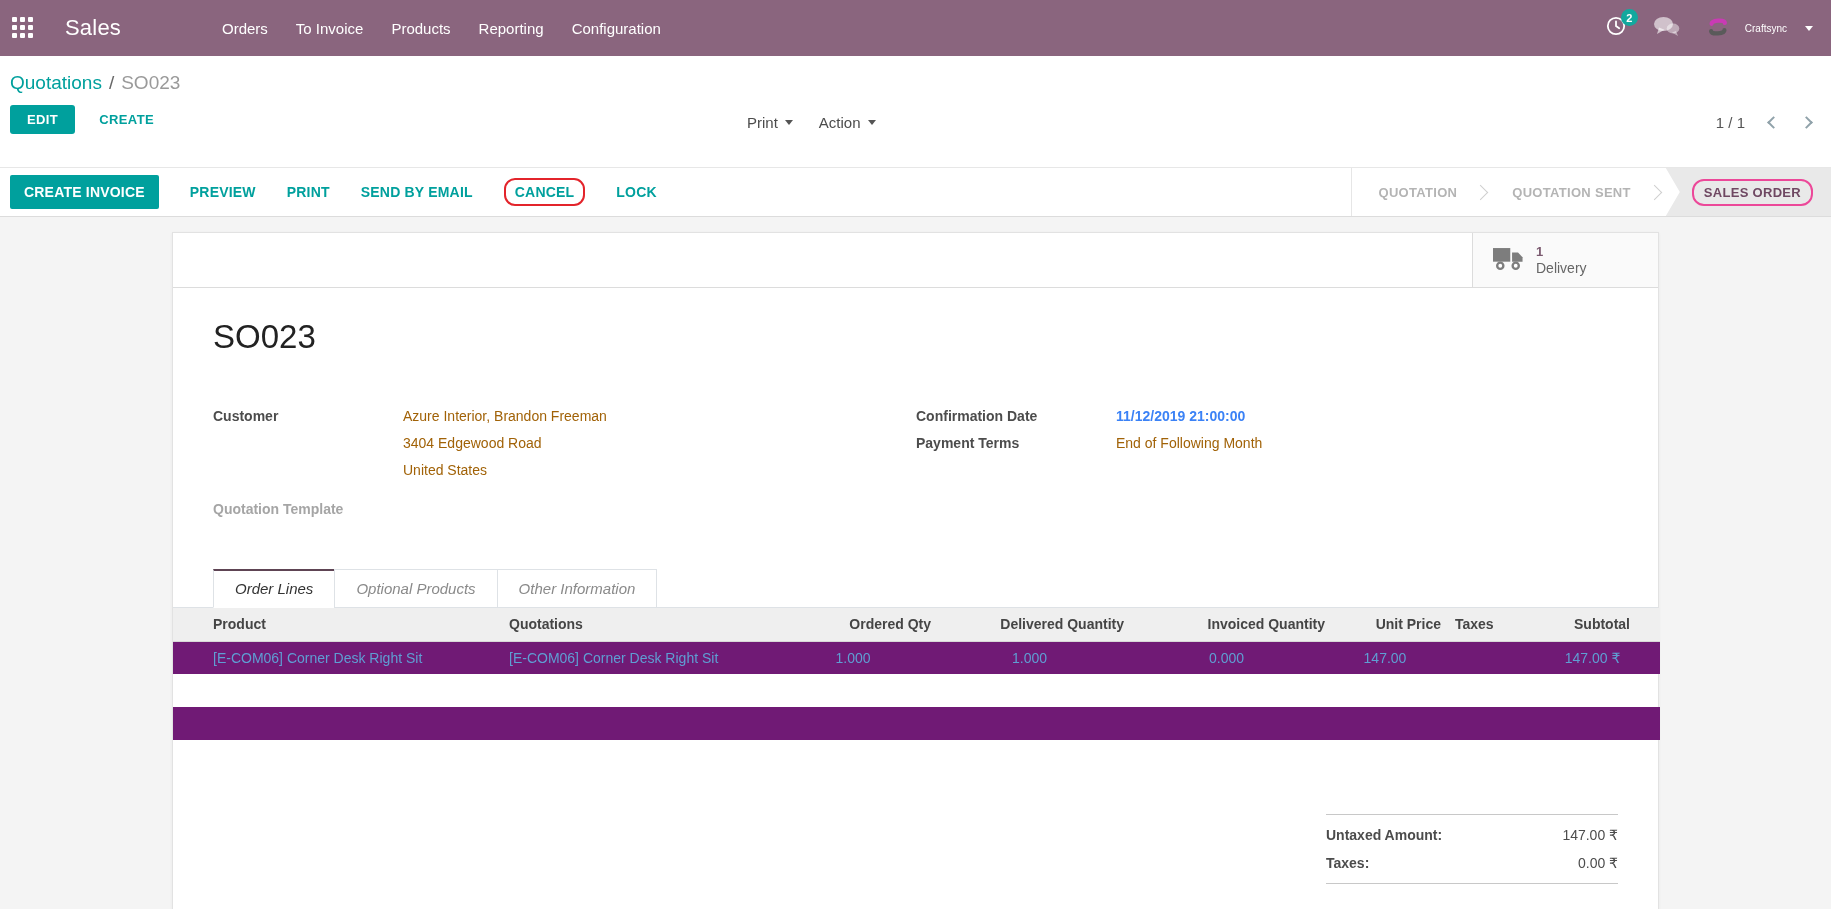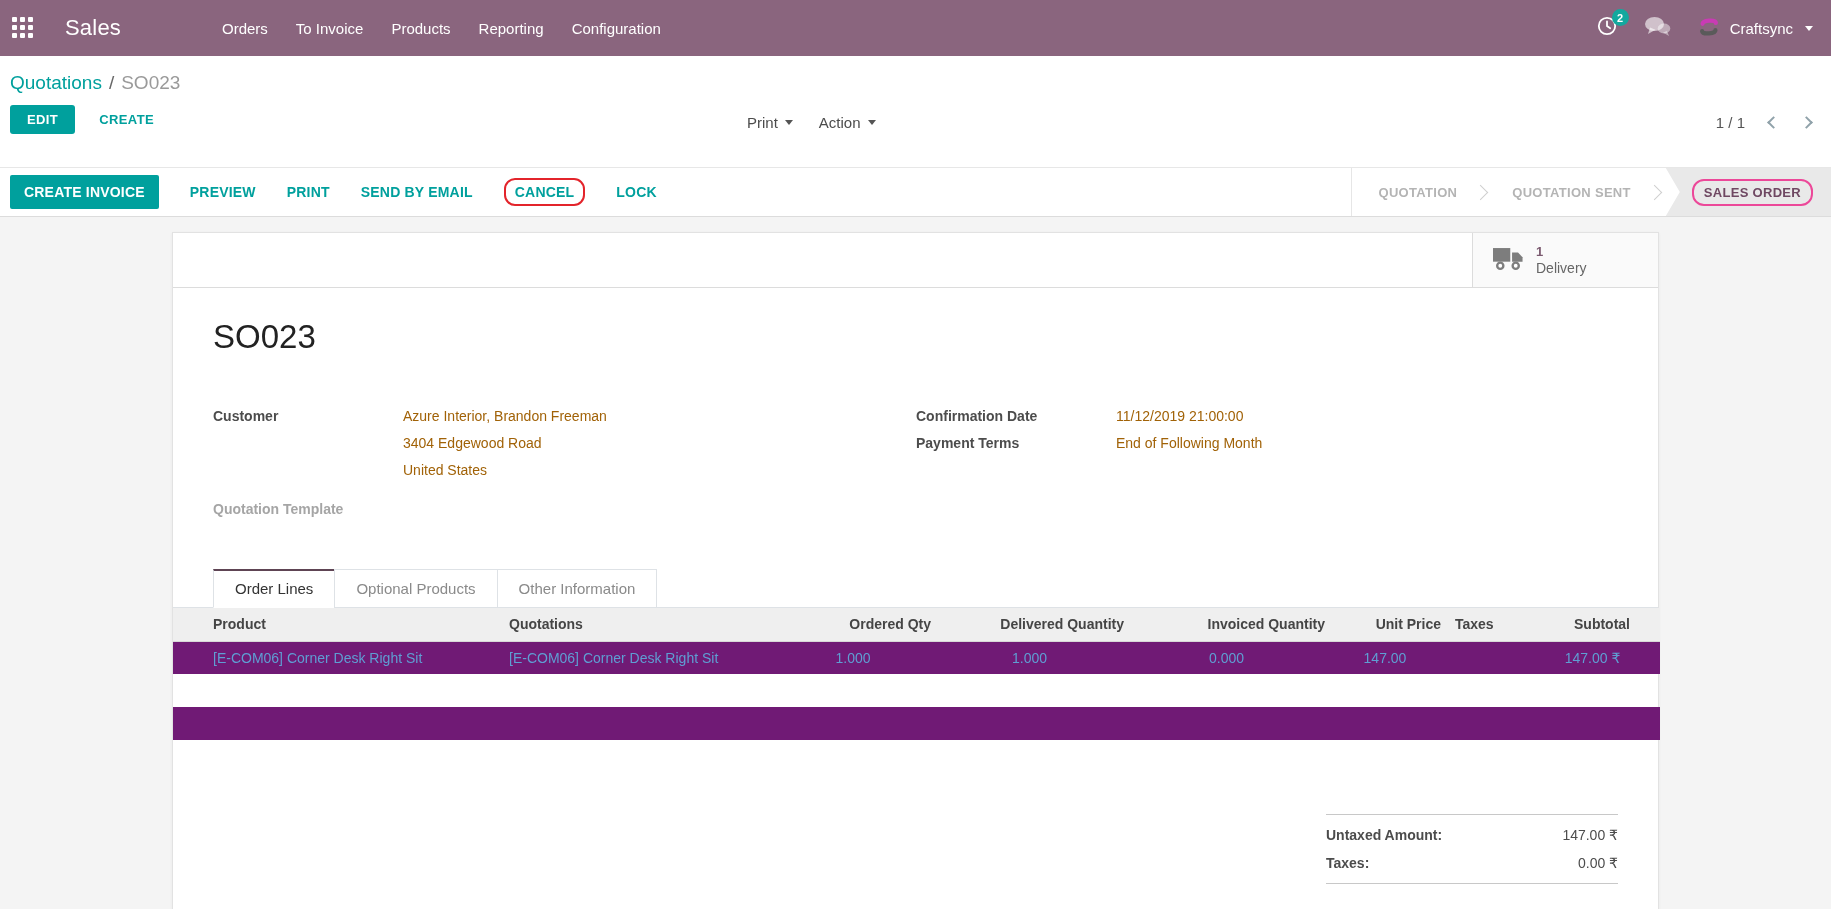--- a/index.html
+++ b/index.html
@@ -14,21 +14,21 @@
   
   .navbar{height:56px;background:#8a657e;display:flex;align-items:center;color:#fff;padding:0 18px 0 12px;}
   .apps-grid{width:23px;height:23px;display:grid;grid-template-columns:repeat(3,5px);grid-template-rows:repeat(3,5px);gap:3px;cursor:pointer;margin-right:30px;}
   .apps-grid i{background:#fff;border-radius:1px;display:block;}
   .app-name{font-size:22px;font-weight:500;cursor:pointer;letter-spacing:.2px;min-width:62px;}
   .nav-menu{display:flex;gap:28px;font-size:15px;margin-left:95px;align-items:flex-end;}
   .nav-menu span{cursor:pointer;white-space:nowrap;}
   .nav-right{margin-left:auto;display:flex;align-items:center;gap:27px;}
   .icon-btn{position:relative;cursor:pointer;display:flex;align-items:center;}
   .badge{position:absolute;top:-7px;right:-12px;background:#13a89e;color:#fff;border-radius:9px;min-width:17px;height:17px;font-size:11px;font-weight:700;display:flex;align-items:center;justify-content:center;padding:0 4px;}
-  .user-menu{display:flex;align-items:center;gap:10px;font-size:15px;cursor:pointer;}
+  .user-menu{display:flex;align-items:center;gap:16px;font-size:10px;cursor:pointer;}
   .caret-w{width:0;height:0;border-left:4px solid transparent;border-right:4px solid transparent;border-top:5px solid #fff;margin-left:2px;}
 
   
   .control-panel{background:#fff;height:111px;padding:14px 0 0 10px;position:relative;}
   .breadcrumb{font-size:19px;line-height:26px;}
   .bc-link{color:#00a09d;cursor:pointer;}
   .bc-sep{color:#666;margin:0 7px;}
   .bc-current{color:#9a9a9a;}
   .cp-buttons{margin-top:9px;display:flex;align-items:center;}
   .btn-edit{background:#00a09d;color:#fff;font-size:13px;font-weight:600;padding:7px 17px;border:none;border-radius:3px;cursor:pointer;letter-spacing:.4px;font-family:inherit;}
@@ -63,25 +63,25 @@
   .sheet-body{padding:0 40px;}
   .so-title{font-size:33px;color:#222;margin:27px 0 0;font-weight:400;line-height:44px;}
 
   .fields{display:grid;grid-template-columns:703px 1fr;margin-top:44px;}
   .frow{display:grid;grid-template-columns:190px 1fr;}
   .frow.r{grid-template-columns:200px 1fr;}
   .flabel{font-weight:700;color:#4c4c4c;font-size:14px;line-height:27px;}
   .flabel.muted{color:#a5a5a5;font-weight:600;margin-top:12px;}
   .fvalue{font-size:14px;line-height:27px;}
   .fvalue.link{color:#a16207;cursor:pointer;}
-  .fvalue.plain{color:#a16207;}
+  .fvalue.plain{color:#3b82f6;font-weight:bold;}
 
   .notebook{margin-top:46px;}
   .tabs{display:flex;padding-left:40px;border-bottom:1px solid #dee2e6;margin:0;list-style:none;}
-  .tab{padding:10px 21px;font-size:15px;color:#8a8a8a;border:1px solid #dee2e6;margin-bottom:-1px;margin-left:-1px;cursor:pointer;background:#fff;}
+  .tab{padding:10px 21px;font-size:15px;color:#8a8a8a;border:1px solid #dee2e6;margin-bottom:-1px;margin-left:-1px;cursor:pointer;background:#fff;font-style:italic;}
   .tab:first-child{margin-left:0;}
   .tab.active{border-top:2px solid #5e4454;border-bottom-color:#fff;color:#333;padding-top:9px;}
 
   table.olines{width:100%;border-collapse:collapse;table-layout:fixed;font-size:14px;}
   .olines thead th{background:#efefef;color:#454545;font-weight:700;height:33px;border-bottom:1px solid #d8d8d8;text-align:right;padding:0 2px;white-space:nowrap;}
   .olines th.c-prod{padding-left:40px;text-align:left;}
   .olines th.c-desc{padding-left:6px;text-align:left;}
   .olines th.c-tax{padding-left:12px;text-align:left;}
   .olines th.c-sub{padding-right:30px;}
   .olines tbody tr{height:33px;}

